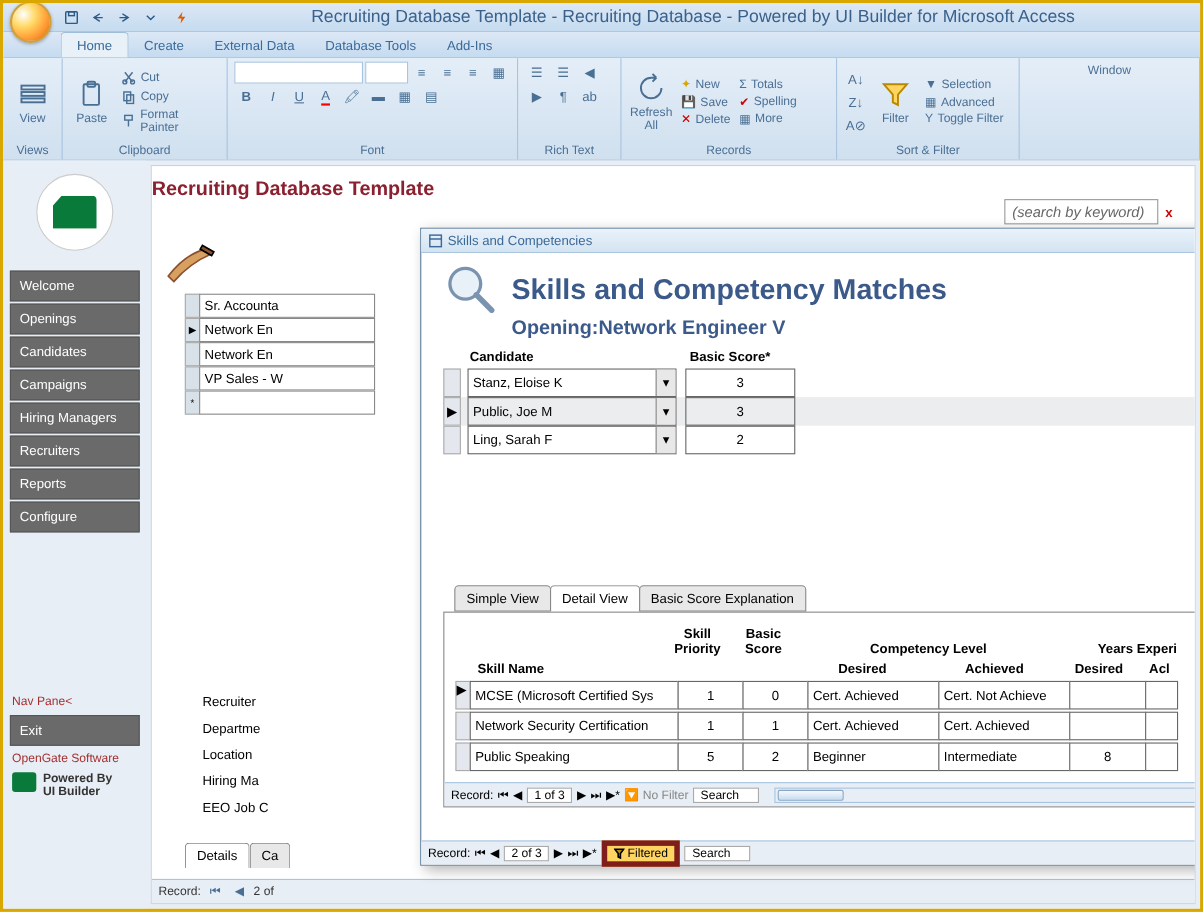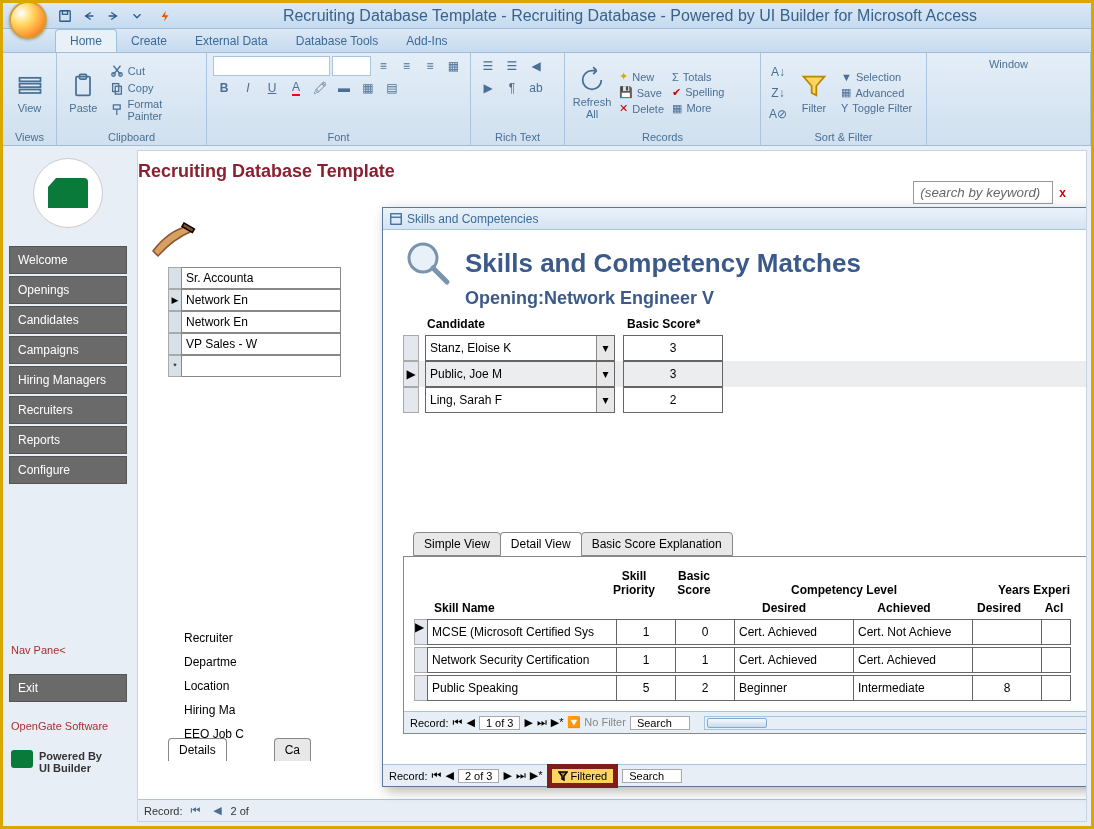--- a/index.html
+++ b/index.html
@@ -29,38 +29,38 @@
 .vstack { display: flex; flex-direction: column; gap: 1px; }
 .hbtn { width: 22px; height: 20px; display: flex; align-items: center; justify-content: center; border: 1px solid transparent; color: #4a6f94; }
 .font-combo { border: 1px solid #a8c4df; background: #fff; padding: 1px 4px; font-size: 11px; height: 20px; }
 
 
 .main { position: relative; background: #e8eef5; height: calc(100% - 26px - 24px - 93px); display: flex; }
 .leftcol { width: 130px; background: #e8eef5; padding: 6px 0; }
 .logo-circle { width: 70px; height: 70px; border-radius: 50%; background: #fff; margin: 6px auto 18px; display: flex; align-items: center; justify-content: center; border: 1px solid #ccc; }
 .logo-circle::after { content:""; width: 40px; height: 30px; background: #0a7a3a; border-radius: 4px 4px 0 0; clip-path: polygon(0 100%, 0 30%, 20% 0, 100% 0, 100% 100%); }
 .nav-btn { display: block; width: 118px; margin: 2px 6px; background: #6a6a6a; color: #fff; padding: 6px 8px; font-size: 12px; text-align: left; border: 1px solid #555; }
-.nav-link { display: block; margin: 18px 8px; color: #a63030; font-size: 11px; }
+.nav-link { display: block; margin: 6px 8px; color: #a63030; font-size: 11px; }
 .powered { display: flex; align-items: flex-start; gap: 6px; margin: 6px 8px; color: #333; font-size: 11px; font-weight: bold; }
 .powered-ico { width: 22px; height: 18px; background: #0a7a3a; border-radius: 3px; }
 
 .content { flex: 1; background: #fff; margin: 4px; border: 1px solid #c8d4e2; position: relative; overflow: hidden; }
 .heading { color: #8b2030; font-weight: bold; font-size: 18px; padding: 10px 0 6px 0; }
 .searchbar { position: absolute; top: 30px; right: 20px; display: flex; align-items: center; gap: 6px; }
 .searchbar input { border: 1px solid #999; padding: 3px 6px; width: 140px; font-style: italic; color: #666; }
 .searchbar .x { color: #c00; font-weight: bold; cursor: pointer; }
 
 .position-list { position: absolute; top: 70px; left: 30px; }
 .position-list .hdr { font-weight: bold; padding: 4px 0; }
 .pos-row { display: flex; align-items: center; }
 .pos-sel { width: 14px; height: 22px; background: #d8e0e8; border: 1px solid #aaa; display: flex; align-items: center; justify-content: center; font-size: 9px; }
 .pos-sel.new::after { content:"*"; }
 .pos-row input { border: 1px solid #888; padding: 2px 4px; width: 160px; height: 22px; font-size: 12px; margin-left: -1px; }
 
-.tabs-strip { position: absolute; bottom: 60px; left: 30px; display: flex; gap: 47px; }
+.tabs-strip { position: absolute; bottom: 32px; left: 30px; display: flex; }
 .tabs-strip .t { border: 1px solid #888; border-bottom: none; padding: 4px 10px; background: #e8e8e8; border-top-left-radius: 4px; border-top-right-radius: 4px; }
 .tabs-strip .t.active { background: #fff; }
 .detail-fields { position: absolute; bottom: 80px; left: 46px; display: flex; flex-direction: column; gap: 10px; font-size: 12px; }
 
 .record-nav { position: absolute; bottom: 0; left: 0; right: 0; height: 22px; background: #e8eef5; border-top: 1px solid #a8c4df; display: flex; align-items: center; font-size: 11px; color: #333; padding: 0 6px; gap: 4px; }
 .record-nav .btn { width: 18px; text-align: center; color: #4a6f94; }
 .filter-badge { background: #ffd460; border: 5px solid #7f1d1d; padding: 1px 6px; display: flex; align-items: center; gap: 3px; }
 
 
 .popup { position: absolute; top: 56px; left: 244px; width: 840px; height: 580px; background: #fff; border: 1px solid #5a7a9a; box-shadow: 4px 4px 12px rgba(0,0,0,.3); z-index: 100; display: flex; flex-direction: column; }

